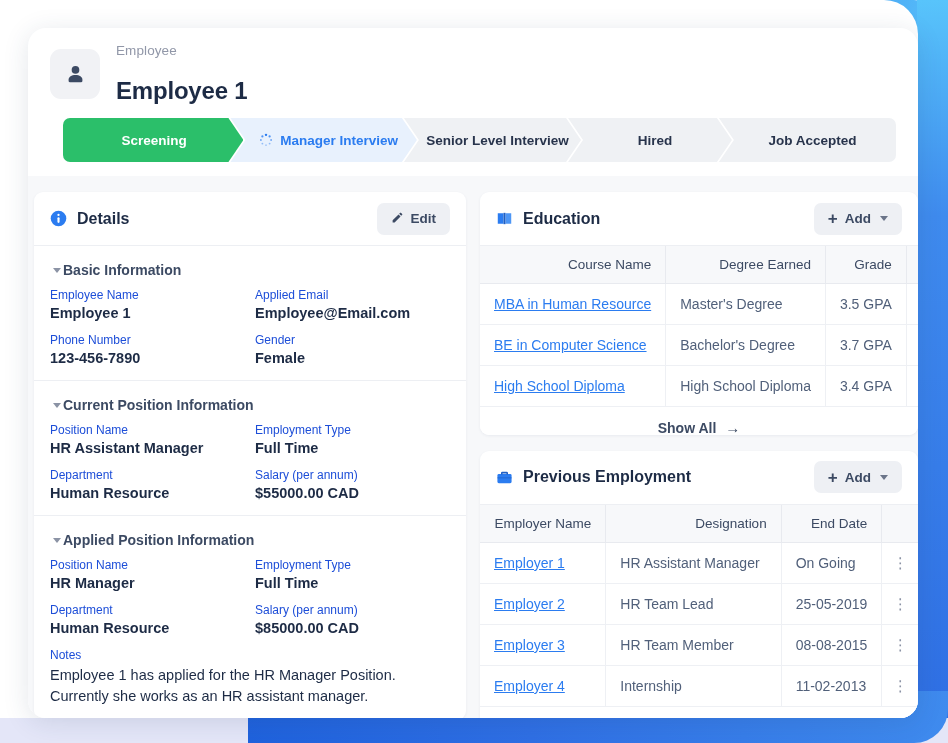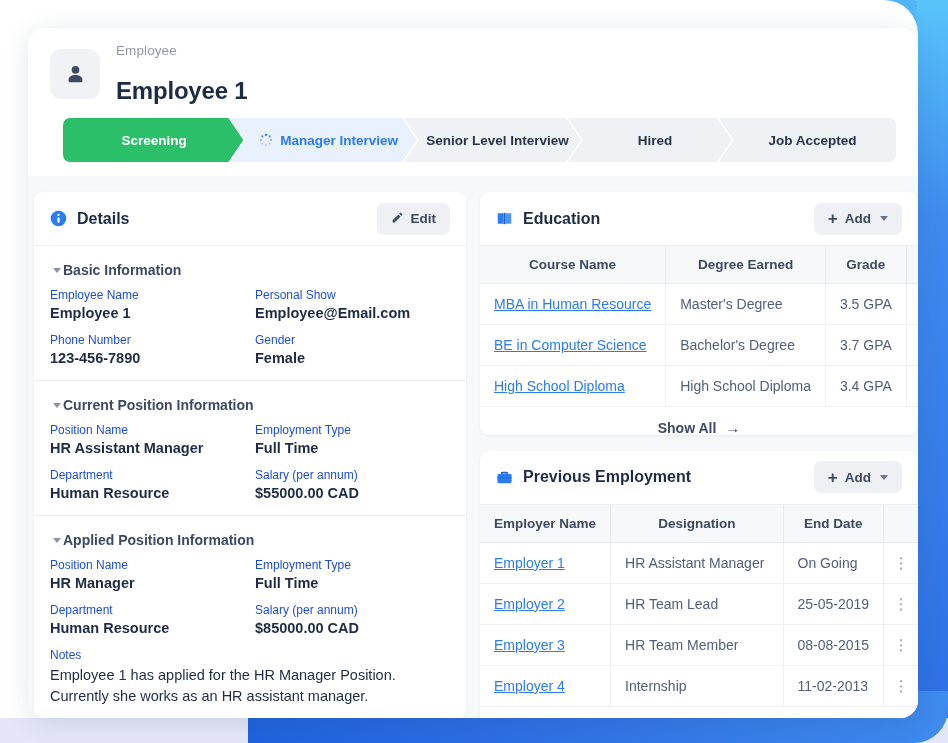--- a/index.html
+++ b/index.html
@@ -249,23 +249,23 @@
     color: #1d2b45;
     line-height: 1.42;
     margin-top: 3px;
   }
 
   
   table { width: 100%; border-collapse: collapse; }
   thead th {
     background: #f7f8fa;
     font-size: 13.5px;
-    font-weight: bold;
+    font-weight: normal;
     color: #3c4a63;
-    text-align: center;
+    text-align: right;
     padding: 11px 14px;
     border-bottom: 1px solid #e8eaef;
     border-right: 1px solid #e8eaef;
     white-space: nowrap;
   }
   thead th:last-child { border-right: none; }
   tbody td {
     font-size: 14px;
     color: #51607a;
     padding: 12px 14px;
@@ -397,21 +397,21 @@
           <div class="section-head">
             <span class="chev"></span>
             <span>Basic Information</span>
           </div>
           <div class="grid2">
             <div>
               <div class="field-label">Employee Name</div>
               <div class="field-value">Employee 1</div>
             </div>
             <div>
-              <div class="field-label">Personal Show</div>
+              <div class="field-label">Applied Email</div>
               <div class="field-value">Employee@Email.com</div>
             </div>
             <div>
               <div class="field-label">Phone Number</div>
               <div class="field-value">123-456-7890</div>
             </div>
             <div>
               <div class="field-label">Gender</div>
               <div class="field-value">Female</div>
             </div>

